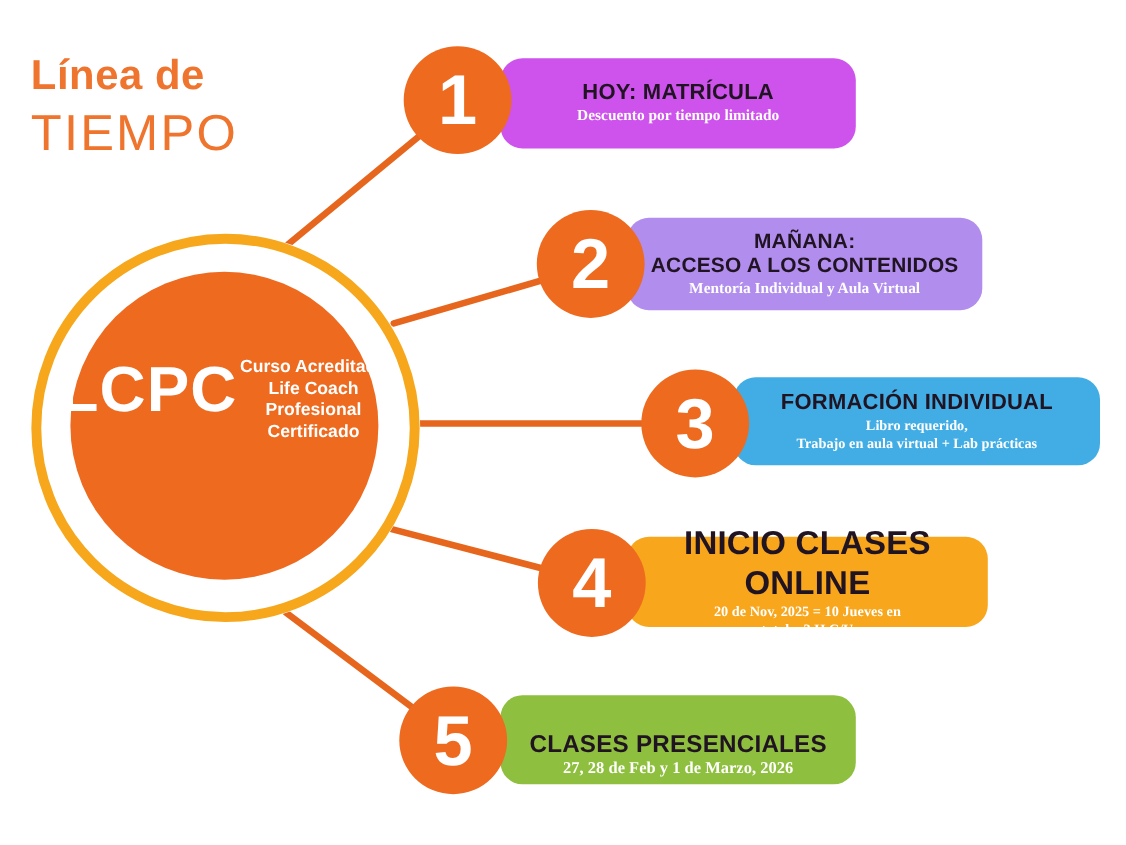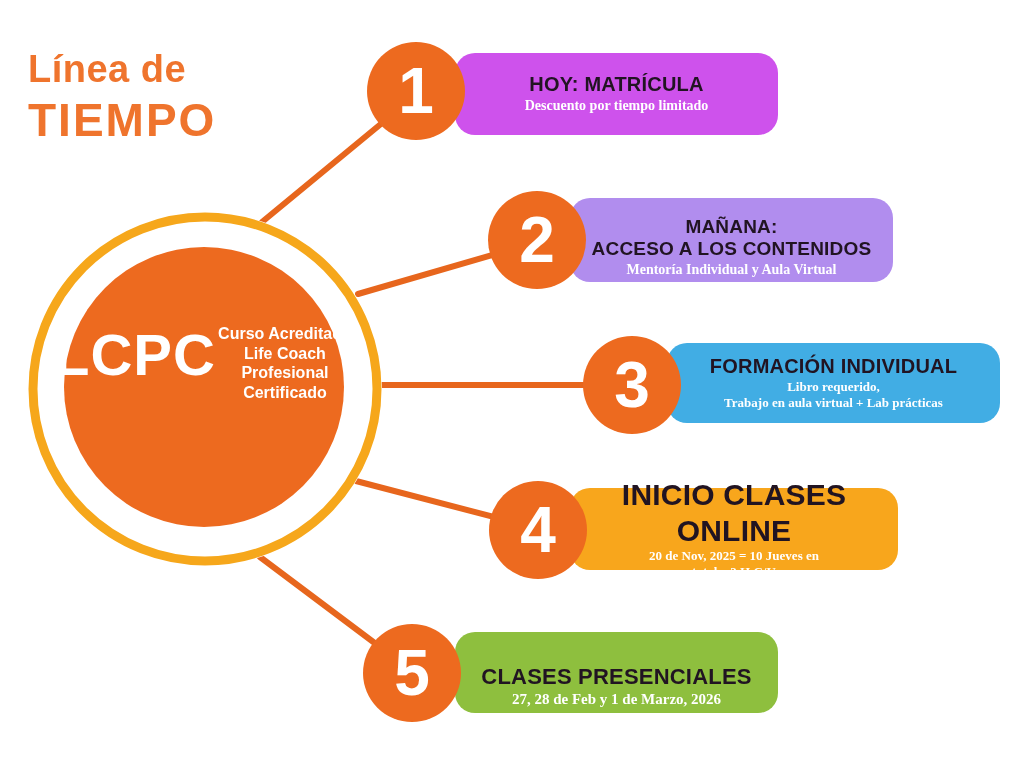--- a/index.html
+++ b/index.html
@@ -5,21 +5,21 @@
   html,body{margin:0;padding:0;background:#ffffff;}
   #canvas{
     position:relative;width:1024px;height:768px;background:#ffffff;overflow:hidden;
     font-family:"Liberation Sans", sans-serif;
   }
   #connector-svg{position:absolute;left:0;top:0;width:1024px;height:768px;}
 
   
   .page-title{position:absolute;left:28px;top:50px;line-height:1.05;}
   .page-title .l1{font-size:38px;font-weight:600;letter-spacing:0.5px;}
-  .page-title .l2{font-size:46px;font-weight:700;letter-spacing:2px;margin-top:6px;}
+  .page-title .l2{font-size:46px;font-weight:400;letter-spacing:2px;margin-top:6px;}
 
   
   .hub-text{
     position:absolute;left:54px;top:308px;width:300px;
     display:flex;flex-direction:row;align-items:center;text-align:center;color:#ffffff;
   }
   .hub-acronym{font-size:58px;font-weight:800;line-height:1;letter-spacing:1px;}
   .hub-sub{margin-top:16px;font-size:16px;font-weight:600;line-height:19.5px;}
 
   
@@ -37,21 +37,21 @@
   
   .badge{
     position:absolute;border-radius:20px;
     display:flex;flex-direction:column;align-items:center;justify-content:center;
     text-align:center;padding:4px 10px;box-sizing:border-box;
   }
   .badge .title{color:#211422;font-weight:800;line-height:1.18;letter-spacing:0.2px;}
   .badge .sub{color:#ffffff;font-weight:700;line-height:1.25;margin-top:0;font-family:Liberation Serif, serif;}
   .b1{left:455px;top:53px;width:323px;height:82px;}
   .b1 .title{font-size:20px;} .b1 .sub{font-size:14px;}
-  .b2{left:570px;top:198px;width:323px;height:84px;justify-content:flex-end;}
+  .b2{left:570px;top:198px;width:323px;height:84px;}
   .b2 .title{font-size:19px;} .b2 .sub{font-size:14px;}
   .b3{left:667px;top:343px;width:333px;height:80px;}
   .b3 .title{font-size:20px;} .b3 .sub{font-size:13px;}
   .b4{left:570px;top:488px;width:328px;height:82px;}
   .b4 .title{font-size:30px;} .b4 .sub{font-size:13px;}
   .b5{left:455px;top:632px;width:323px;height:81px;}
   .b5 .title{font-size:22px;margin-top:28px;} .b5 .sub{font-size:15px;}
 </style>
 </head>
 <body>

